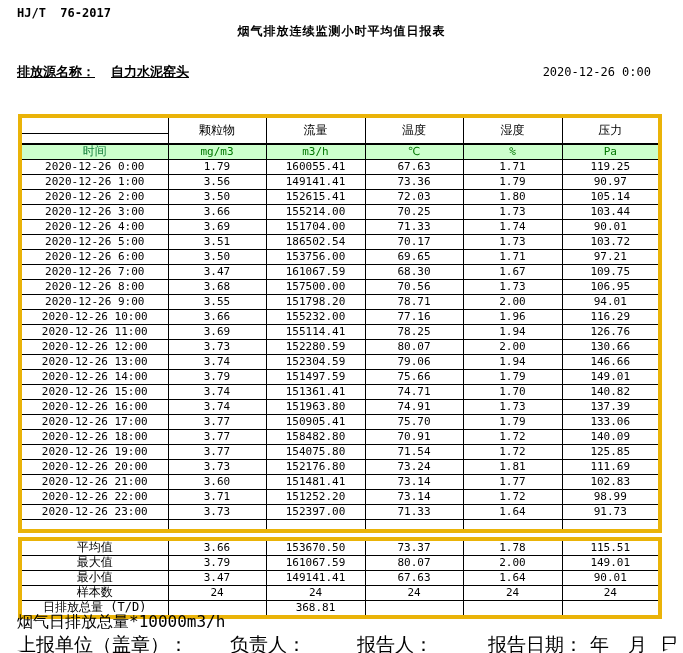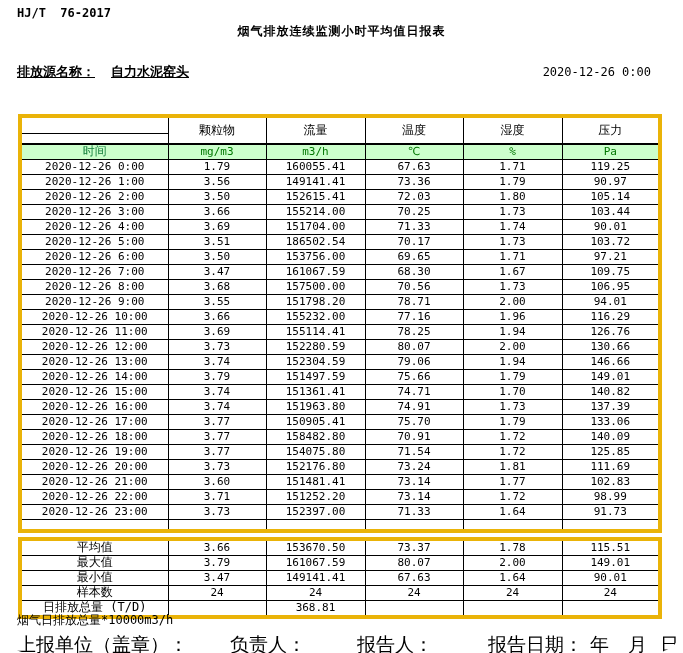--- a/index.html
+++ b/index.html
@@ -20,21 +20,21 @@
   .h1 td{height:15px;font-size:12px;}
   .h2 td{height:9px;}
   .col-name{font-size:12px;font-weight:normal;}
   .unit-row td{background:#ccffcc;border-top:2px solid #000;color:#007700;height:14px;}
   .unit-row td.time-h{color:#15803d;font-size:12px;margin-top:28px;}
   .empty-row td{height:9px;}
   .gap{height:4px;}
   .sum-label{font-size:12px;}
   tbody.hours td{height:14px;}
 
-  .footnote{position:absolute;left:17px;top:612px;font-size:12px;}
+  .footnote{position:absolute;left:17px;top:612px;font-size:16px;}
   .sign-row{position:absolute;left:0;top:632px;width:683px;height:16px;font-size:19px;}
   .sign-row span{position:absolute;top:0;white-space:nowrap;}
   .lbl-unit{left:17px;}
   .lbl-resp{left:230px;}
   .lbl-reporter{left:357px;}
   .lbl-date{left:488px;}
   .lbl-year{left:590px;}
   .lbl-month{left:628px;}
   .lbl-day{left:660px;}
 </style>

